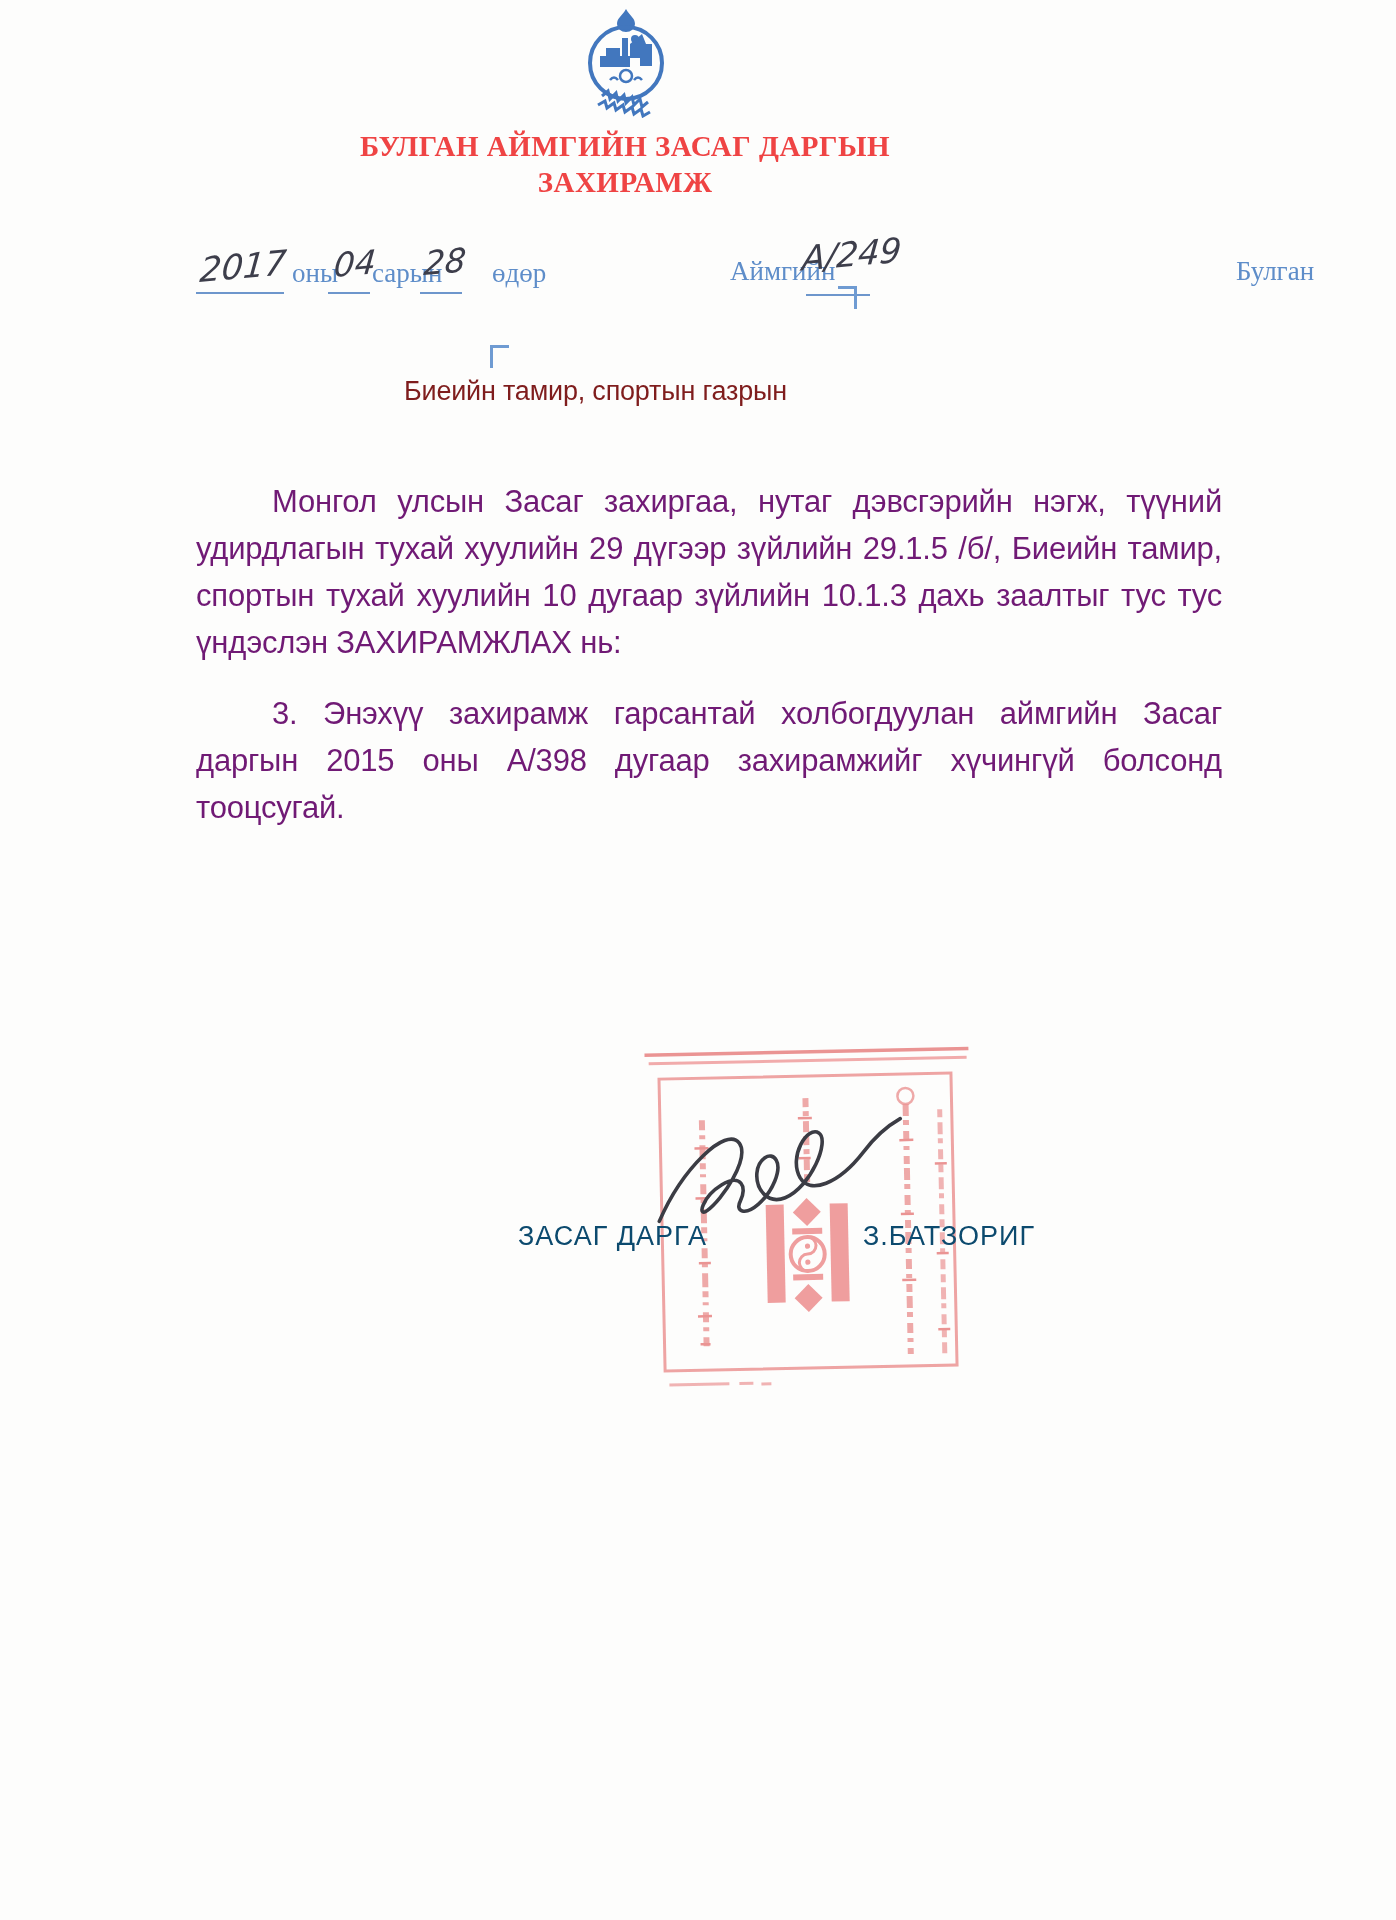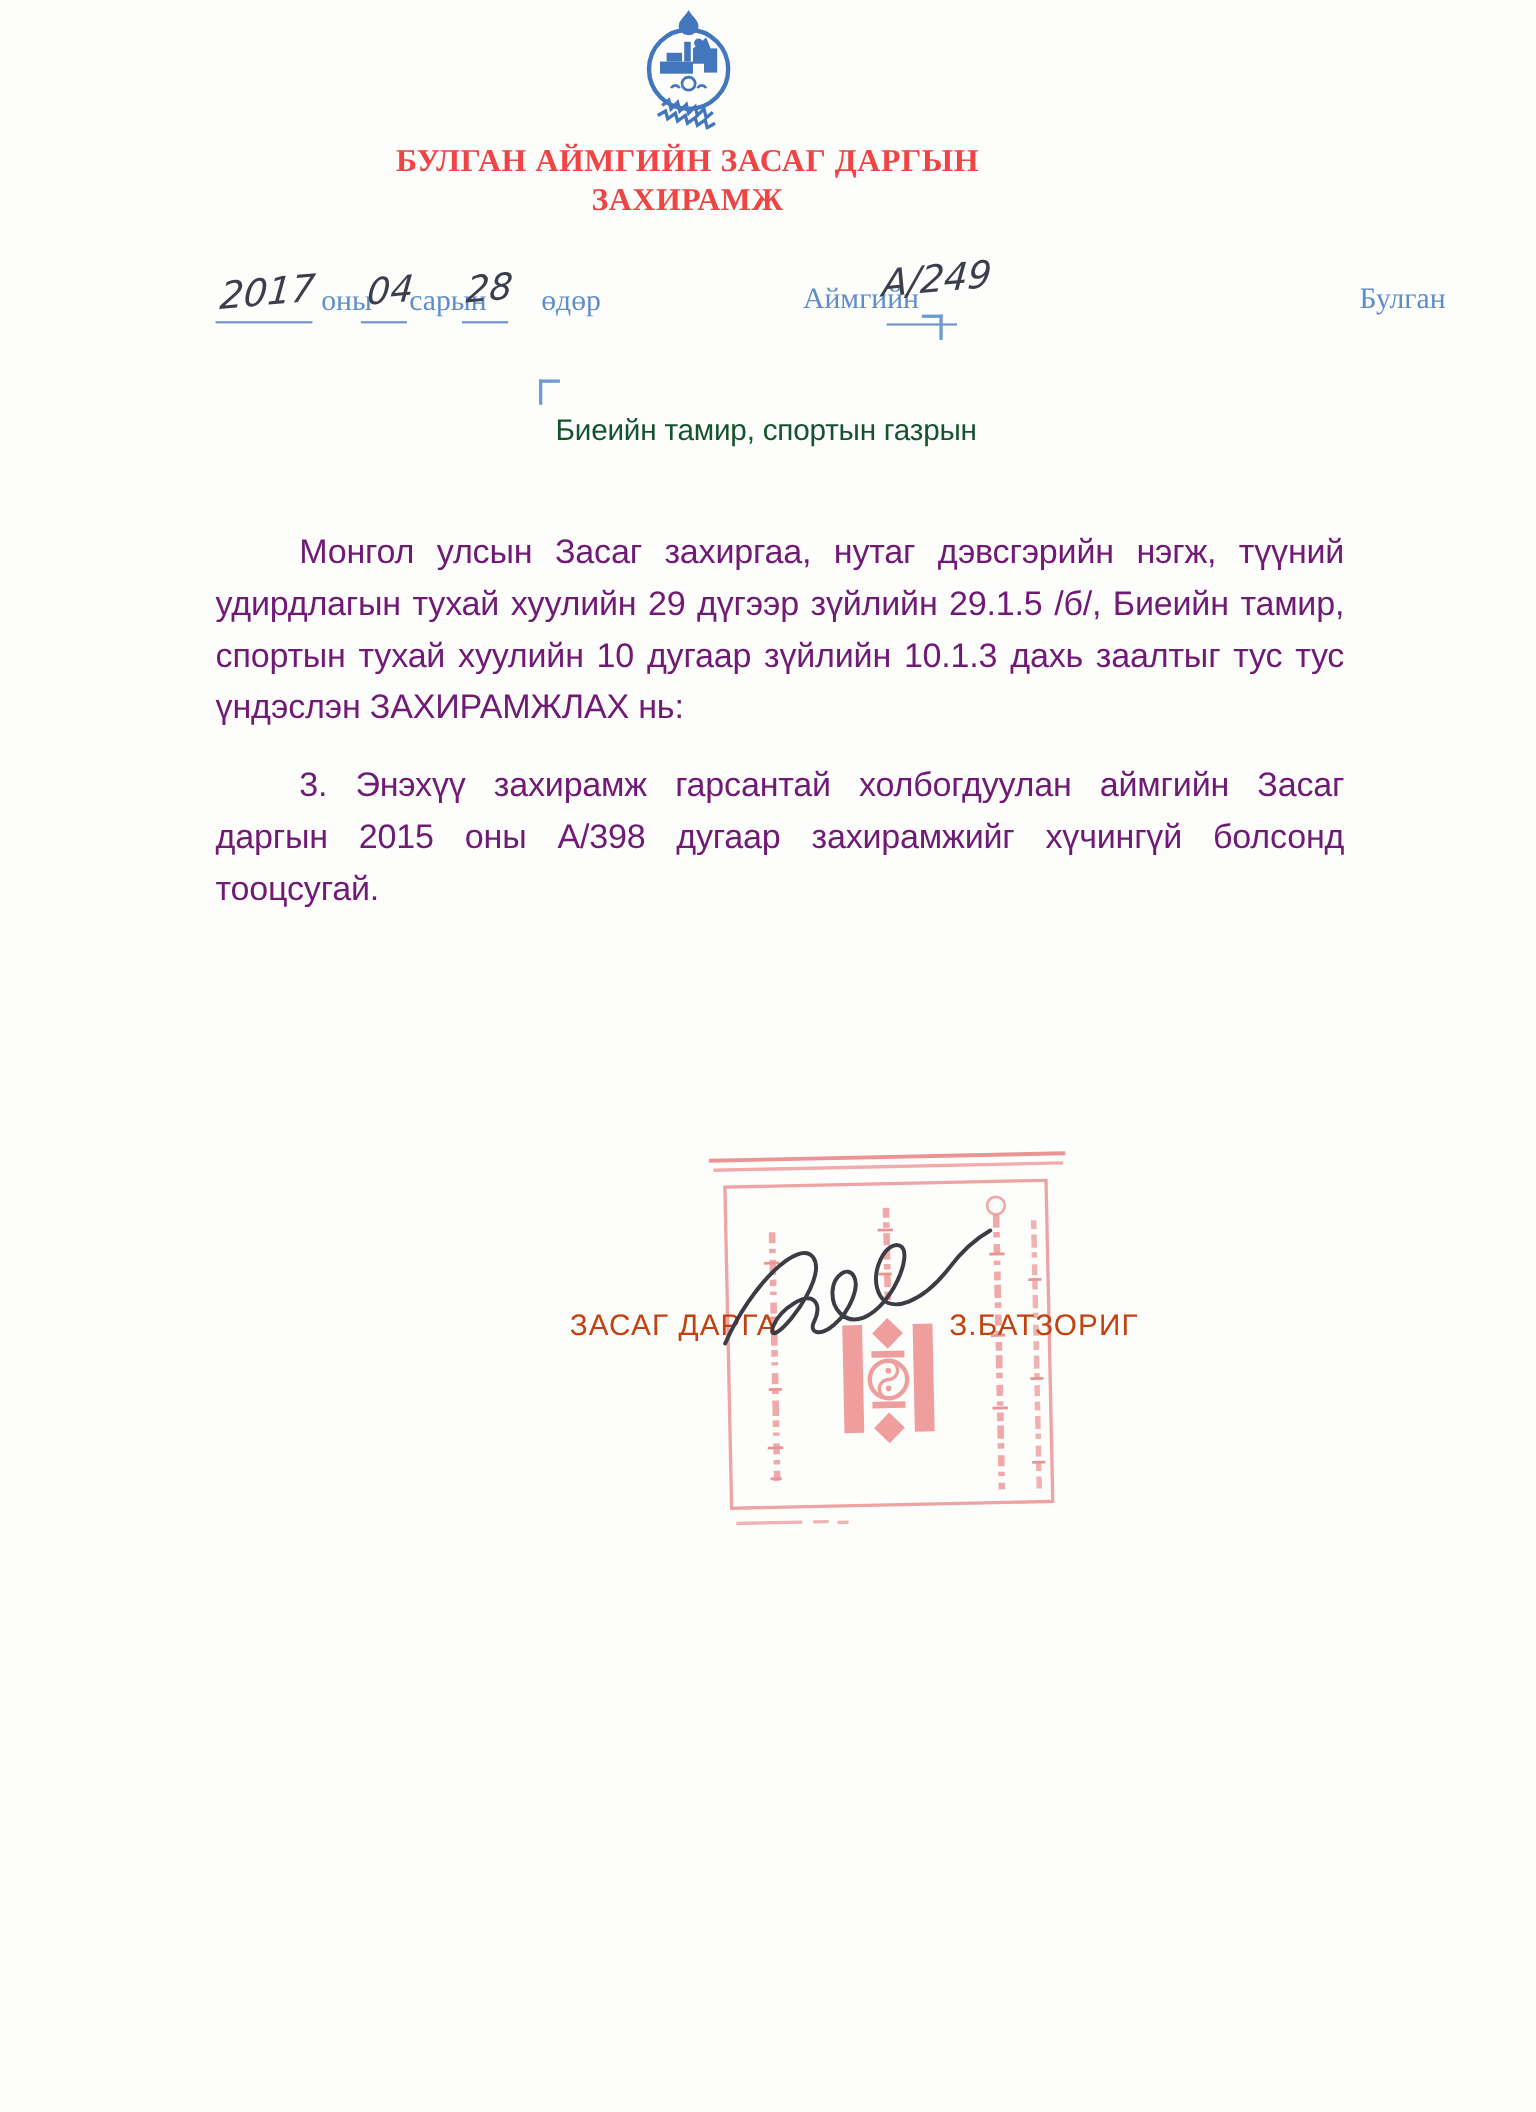--- a/index.html
+++ b/index.html
@@ -25,33 +25,33 @@
     font-style:italic;color:#3d3e4b;white-space:nowrap;
     transform:rotate(-5deg) skewX(-10deg);
   }
   .uline{position:absolute;height:0;border-bottom:2px solid #6d96cc;}
   
   .corner{position:absolute;width:16px;height:20px;}
   .corner-tl{border-top:3px solid #6f9bd2;border-left:3px solid #6f9bd2;}
   .corner-tr{border-top:3px solid #6f9bd2;border-right:3px solid #6f9bd2;}
   
   .subject{
-    position:absolute;left:388px;top:372px;width:500px;text-align:right;
-    font-size:27px;line-height:38px;color:#14532d;letter-spacing:-.2px;
+    position:absolute;left:404px;top:372px;width:500px;text-align:left;
+    font-size:27px;line-height:38px;color:#7f1d1d;letter-spacing:-.2px;
   }
   
   .body-text{position:absolute;left:196px;top:478px;width:1026px;}
   .body-text p{
     margin:0;font-size:31px;line-height:47px;color:#701a75;
     text-align:justify;text-indent:76px;letter-spacing:-.2px;
   }
   .body-text p.gap{margin-top:24px;}
   .body-text p.gap-sm{margin-top:6px;}
   
-  .sig-label{position:absolute;top:1190px;font-size:27px;color:#c2410c;letter-spacing:1px;white-space:nowrap;}
+  .sig-label{position:absolute;top:1221px;font-size:27px;color:#0c4a6e;letter-spacing:1px;white-space:nowrap;}
   .stamp{position:absolute;left:646px;top:1046px;width:330px;height:350px;transform:rotate(-1.2deg);}
   .signature-svg{position:absolute;left:645px;top:1115px;width:270px;height:120px;transform:rotate(-3deg);}
 </style>
 </head>
 <body>
 
 <div class="page">
 
   <svg class="emblem" viewBox="0 0 100 110" fill="none" xmlns="http://www.w3.org/2000/svg">
     <g stroke="#4277be" fill="#4277be">

